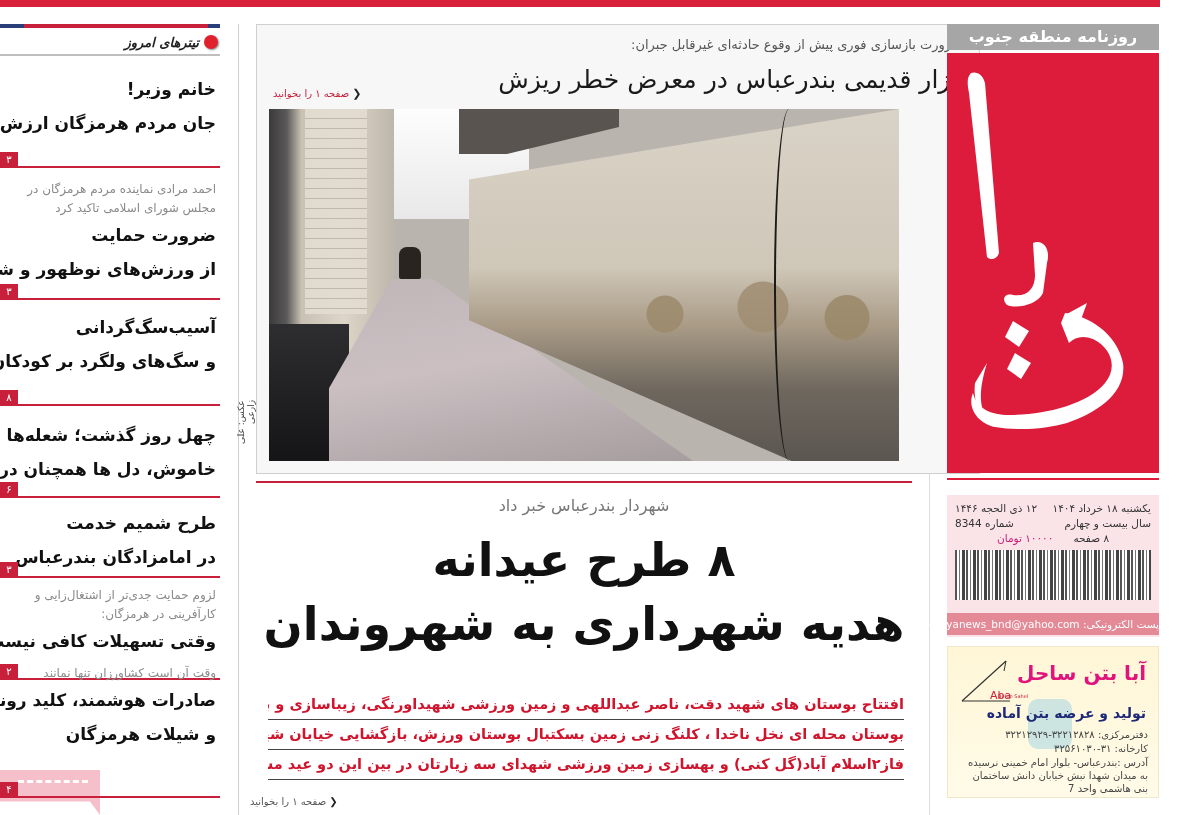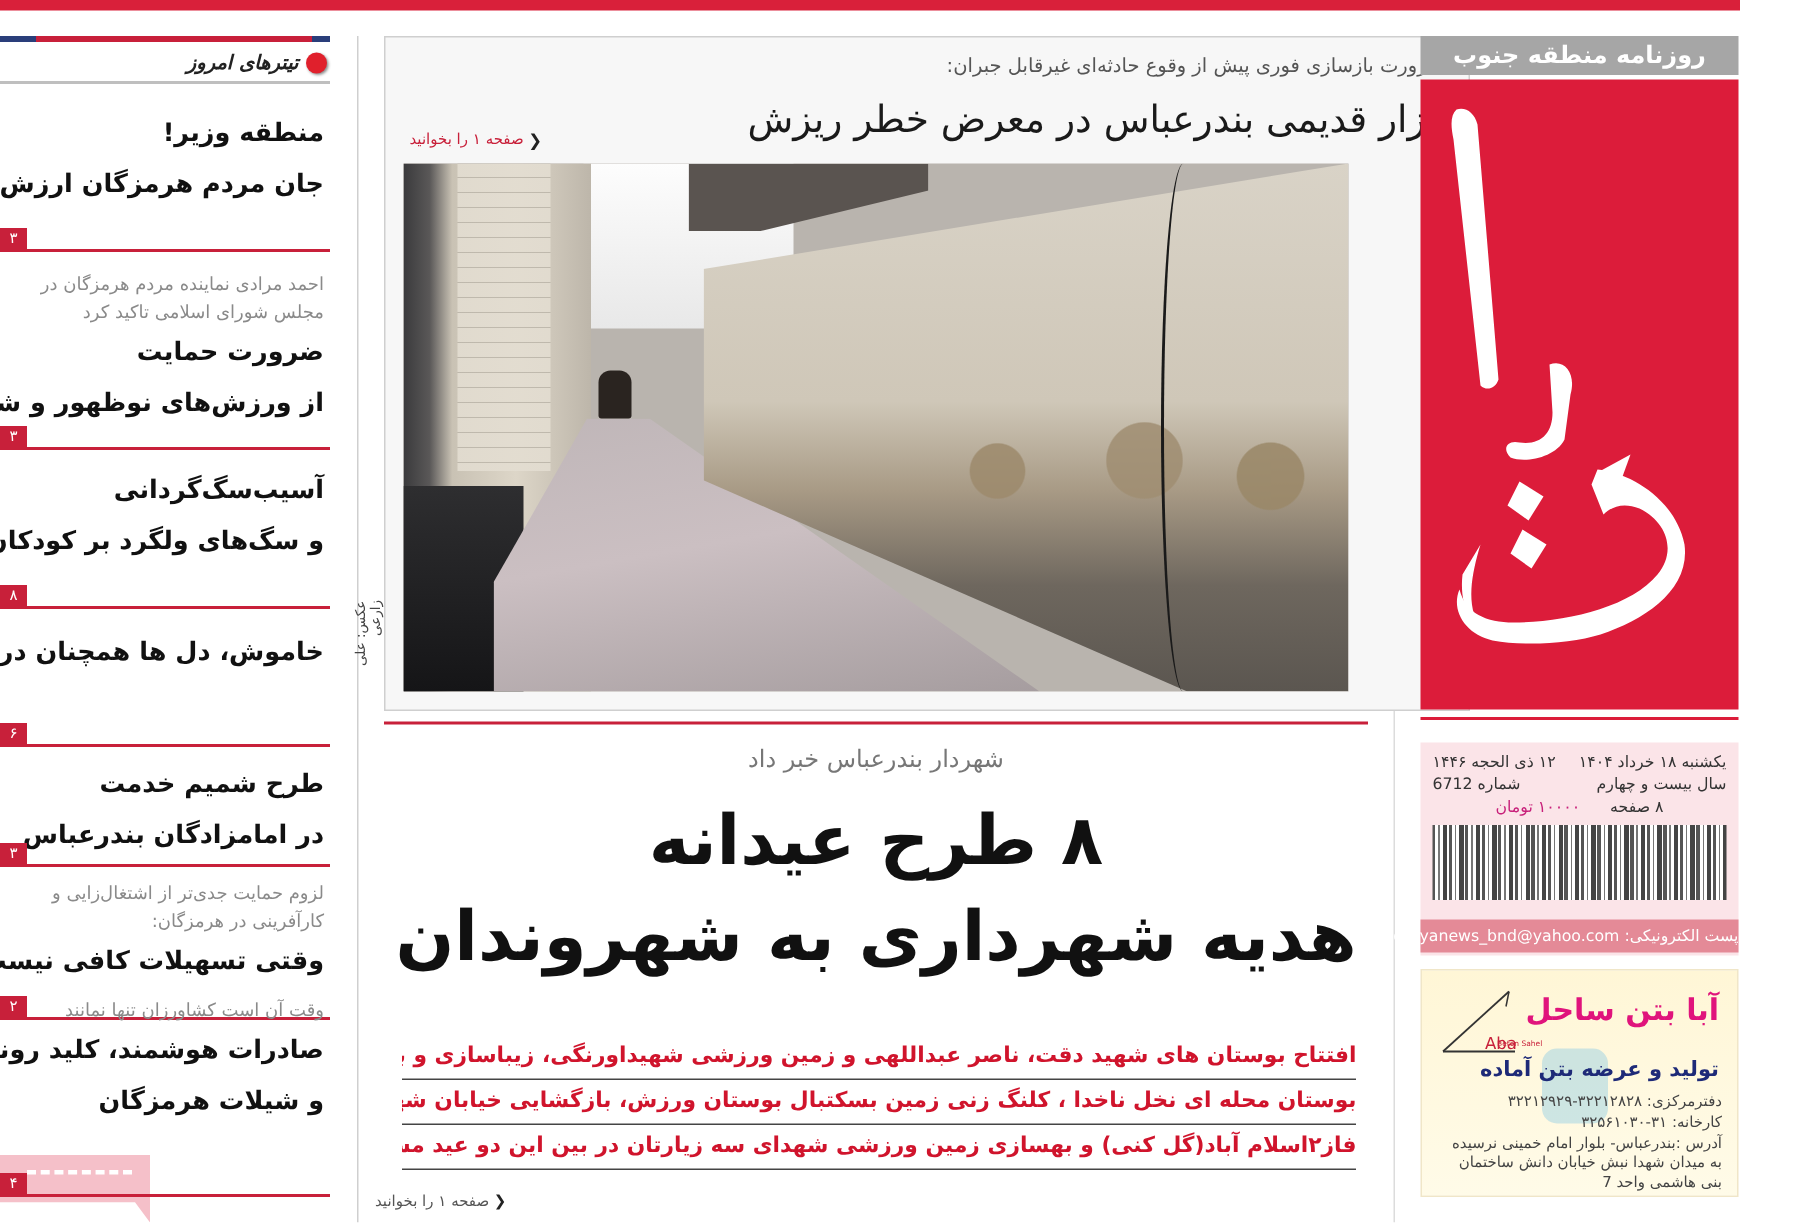--- a/index.html
+++ b/index.html
@@ -90,21 +90,21 @@
 <div class="top-rule"></div>
 
 <div class="left-col">
   <div class="rule-top"></div>
   <div class="section-title">
     <span class="dot"></span>
     <span class="txt">تیترهای امروز</span>
   </div>
 
   <div class="story" style="top:48px;">
-    <div class="head">منطقه وزیر!</div>
+    <div class="head">خانم وزیر!</div>
     <div class="head">جان مردم هرمزگان ارزش دارد</div>
   </div>
   <div class="pg-line" style="top:142px;"></div>
   <div class="pg-box" style="top:128px;">۳</div>
 
   <div class="story" style="top:156px;">
     <div class="kicker">احمد مرادی نماینده مردم هرمزگان در مجلس شورای اسلامی تاکید کرد</div>
     <div class="head">ضرورت حمایت</div>
     <div class="head">از ورزش‌های نوظهور و شهری</div>
   </div>
@@ -112,20 +112,21 @@
   <div class="pg-box" style="top:260px;">۳</div>
 
   <div class="story" style="top:286px;">
     <div class="head">آسیب‌سگ‌گردانی</div>
     <div class="head">و سگ‌های ولگرد بر کودکان و زنان</div>
   </div>
   <div class="pg-line" style="top:380px;"></div>
   <div class="pg-box" style="top:366px;">۸</div>
 
   <div class="story" style="top:394px;">
+    <div class="head">چهل روز گذشت؛ شعله‌ها</div>
     <div class="head">خاموش، دل ها همچنان در سوز</div>
   </div>
   <div class="pg-line" style="top:472px;"></div>
   <div class="pg-box" style="top:458px;">۶</div>
 
   <div class="story" style="top:482px;">
     <div class="head">طرح شمیم خدمت</div>
     <div class="head">در امامزادگان بندرعباس</div>
   </div>
   <div class="pg-line" style="top:552px;"></div>
@@ -205,21 +206,21 @@
 </div>
 <div class="logo-rule"></div>
 
 <div class="info-box">
   <div class="info-row">
     <span>یکشنبه ۱۸ خرداد ۱۴۰۴</span>
     <span>۱۲ ذی الحجه ۱۴۴۶</span>
   </div>
   <div class="info-row">
     <span>سال بیست و چهارم</span>
-    <span>شماره 6712</span>
+    <span>شماره 8344</span>
   </div>
   <div class="info-row center">
     <span>۸ صفحه</span>
     <span class="info-price">۱۰۰۰۰ تومان</span>
   </div>
   <div class="barcode"></div>
 </div>
 <div class="email-bar">
   <span>پست الکترونیکی:</span>
   <span>daryanews_bnd@yahoo.com</span>

